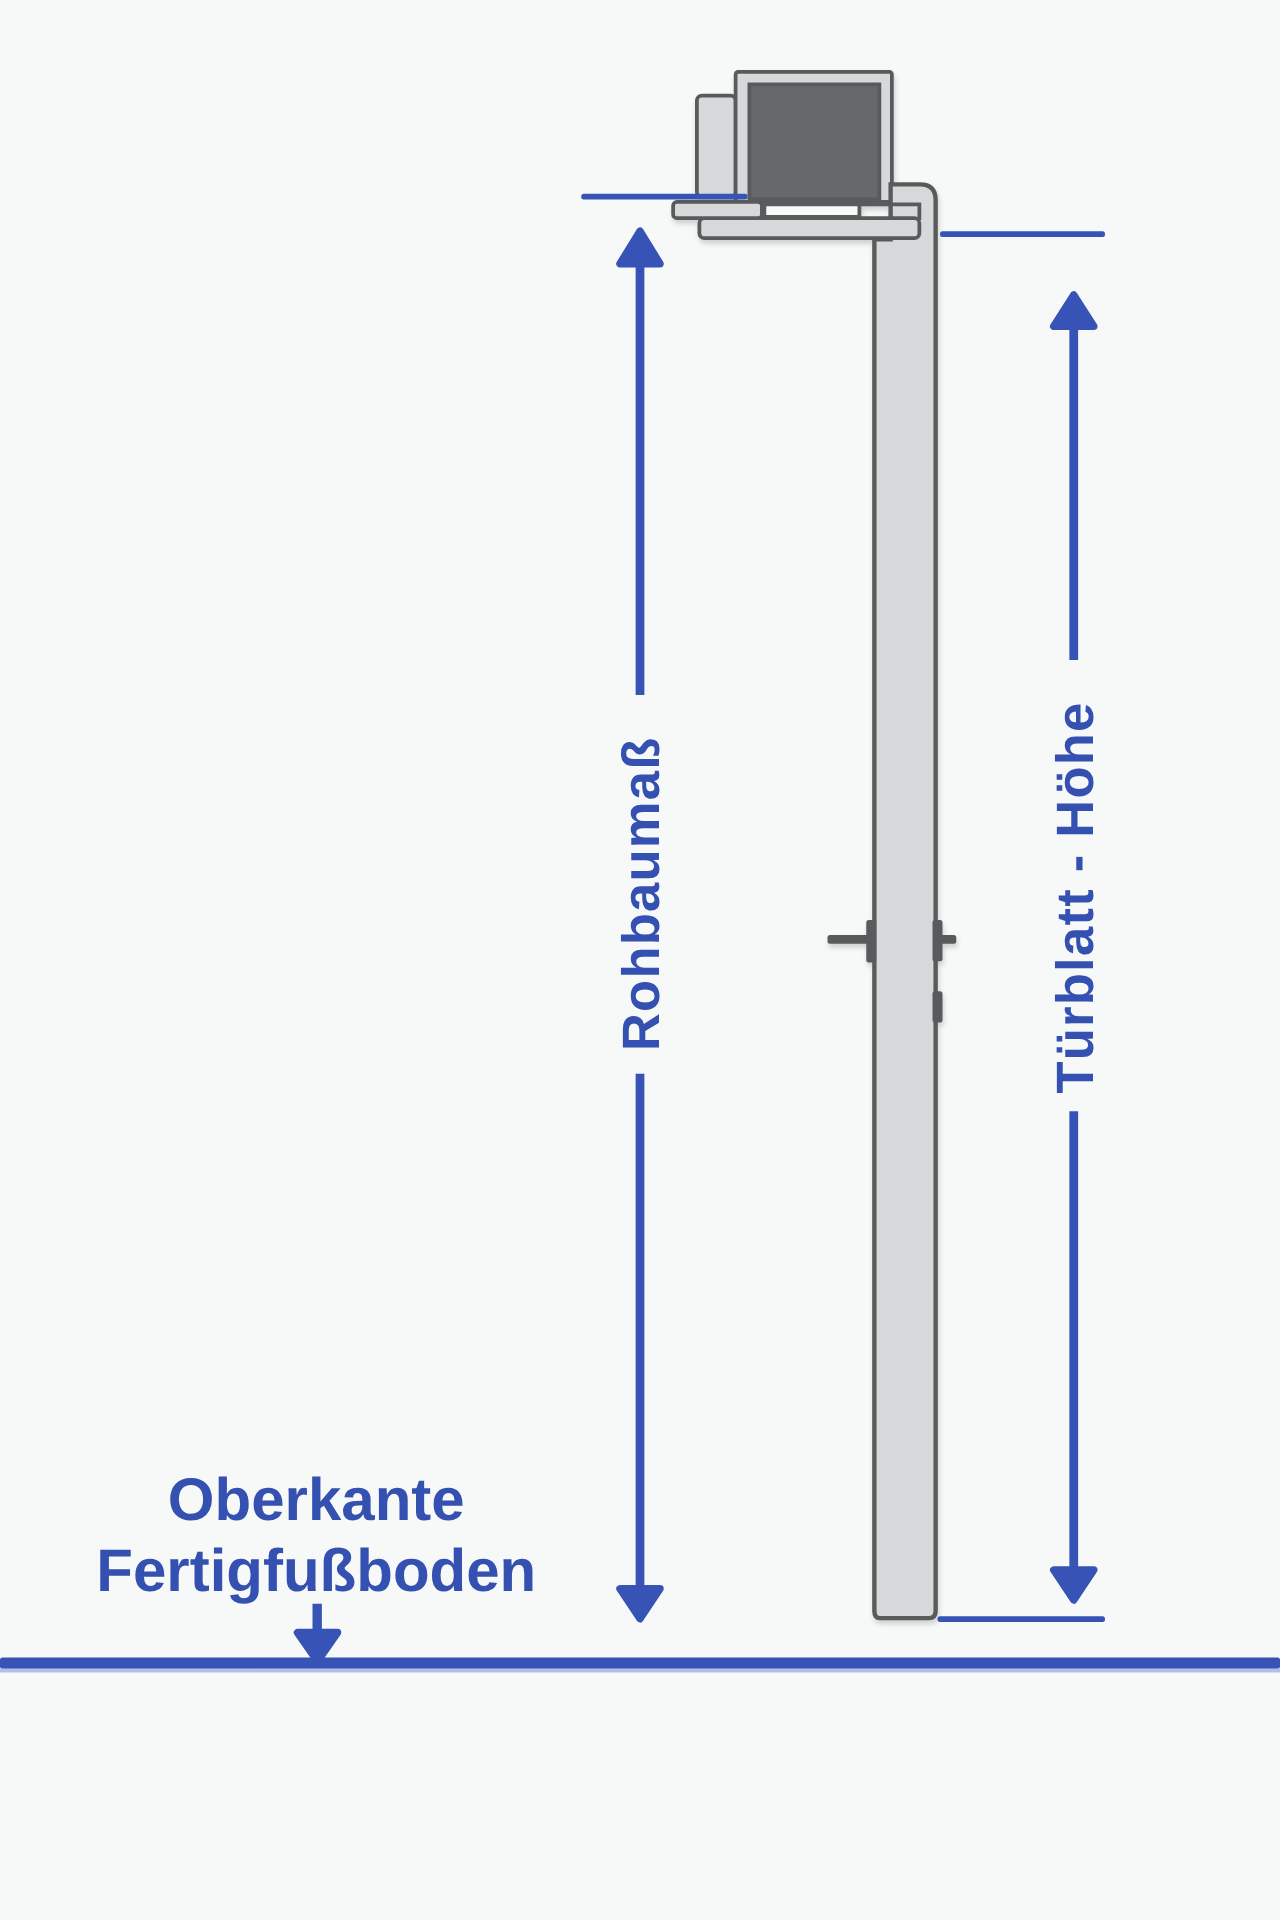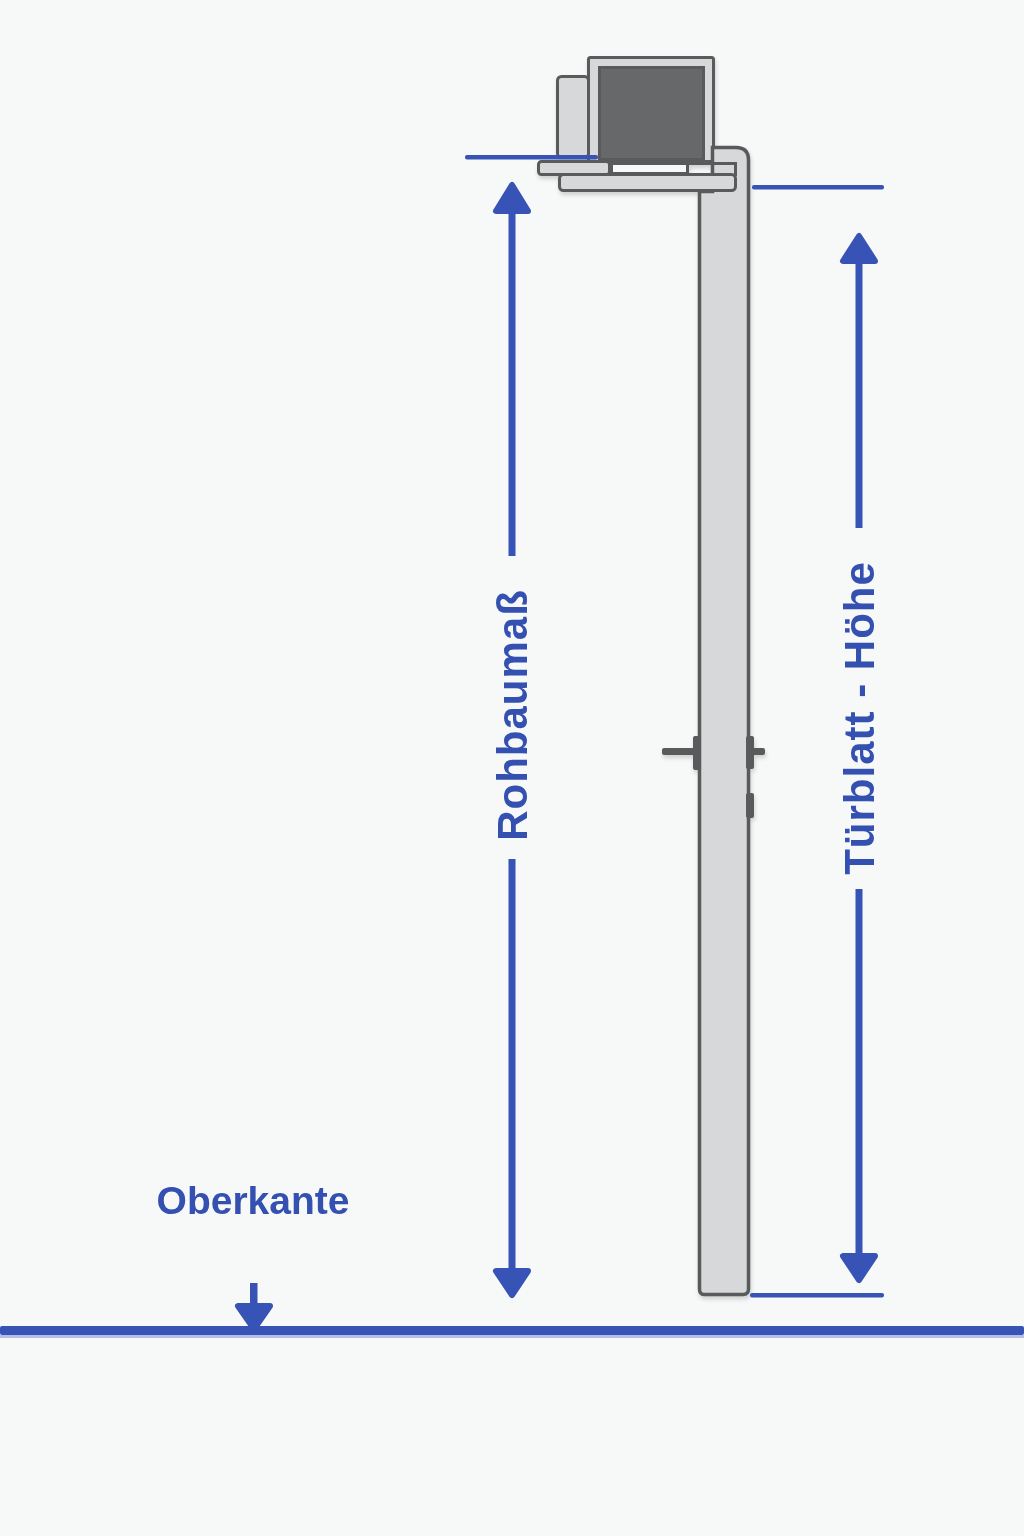--- a/index.html
+++ b/index.html
@@ -24,21 +24,21 @@
     white-space:nowrap;user-select:none;
   }
   .label-rot{
     font-size:42px;letter-spacing:1px;
     transform:translate(-50%,-50%) rotate(-90deg);
   }
   .label-rohbaumass{left:513px;top:715px;}
   .label-tuerblatt{left:860px;top:718px;}
   .label-oberkante{
     left:253px;top:1172px;transform:translateX(-50%);
-    font-size:39px;line-height:57px;text-align:center;
+    font-size:48px;line-height:57px;text-align:center;
   }
 </style>
 </head>
 <body>
 
 <div class="canvas">
 
   <svg width="1024" height="1536" viewBox="0 0 1024 1536">
 
     <g class="drawing-shadow">
@@ -98,15 +98,16 @@
       </g>
     </g>
   </svg>
 
   <div class="label label-rot label-rohbaumass">Rohbaumaß</div>
 
   <div class="label label-rot label-tuerblatt">Türblatt - Höhe</div>
 
   <div class="label label-oberkante">
     <div>Oberkante</div>
+    <div>Fertigfußboden</div>
   </div>
 
 </div>
 
 </body></html>

